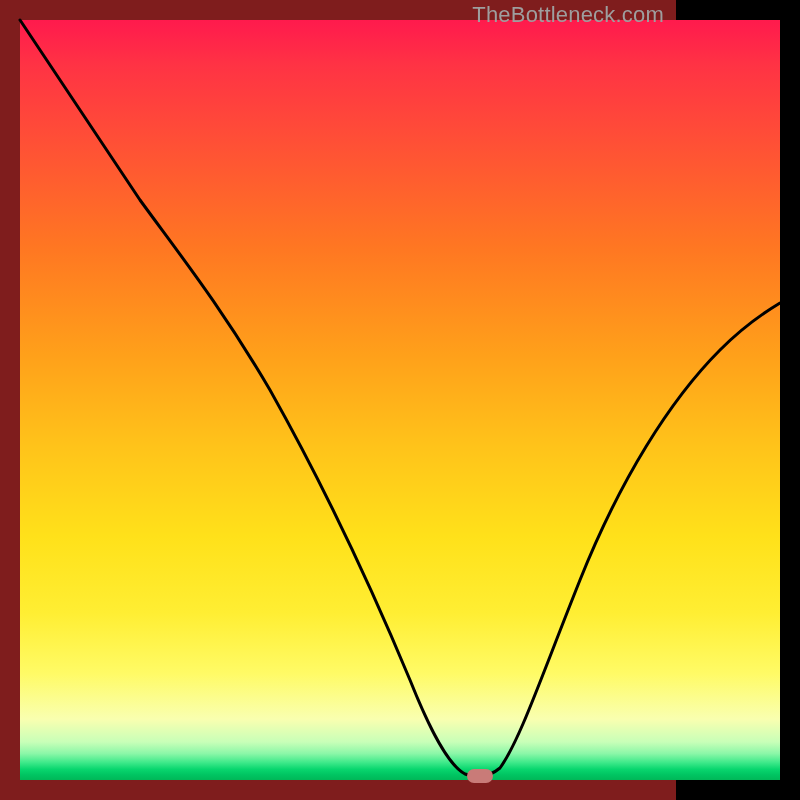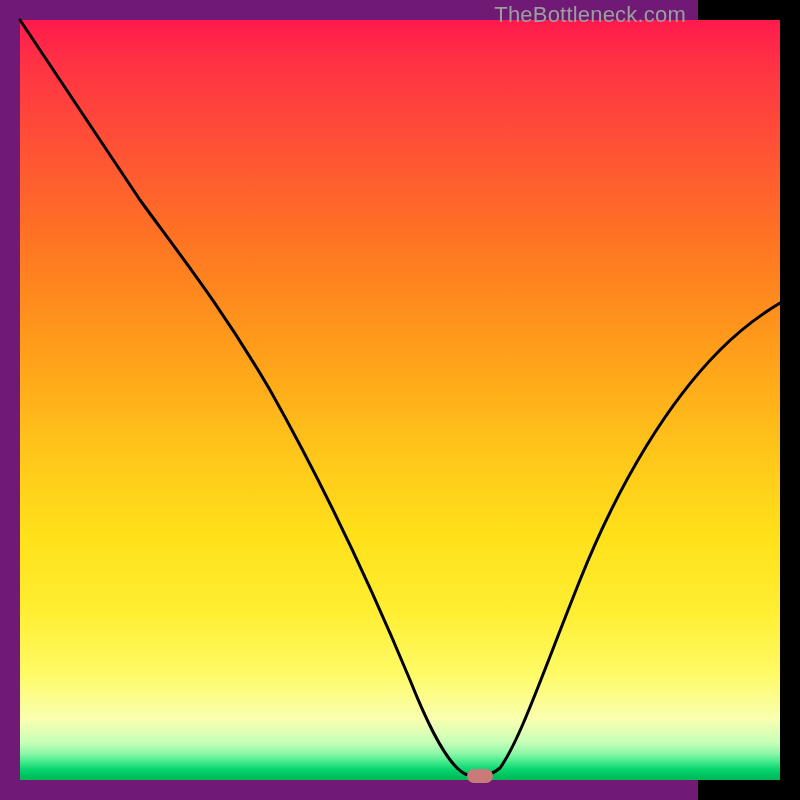--- a/index.html
+++ b/index.html
@@ -8,22 +8,21 @@
     background: #000;
     width: 800px;
     height: 800px;
     overflow: hidden;
     font-family: Arial, Helvetica, sans-serif;
   }
   .frame {
     position: relative;
     width: 676px;
     height: 800px;
-    background: #701a75;
-    padding-left: 22px;
+    background: #7f1d1d;
   }
   .plot-area {
     position: absolute;
     left: 20px;
     top: 20px;
     width: 760px;
     height: 760px;
     background: linear-gradient(to bottom,
       #ff1a4d 0%,
       #ff3344 6%,

